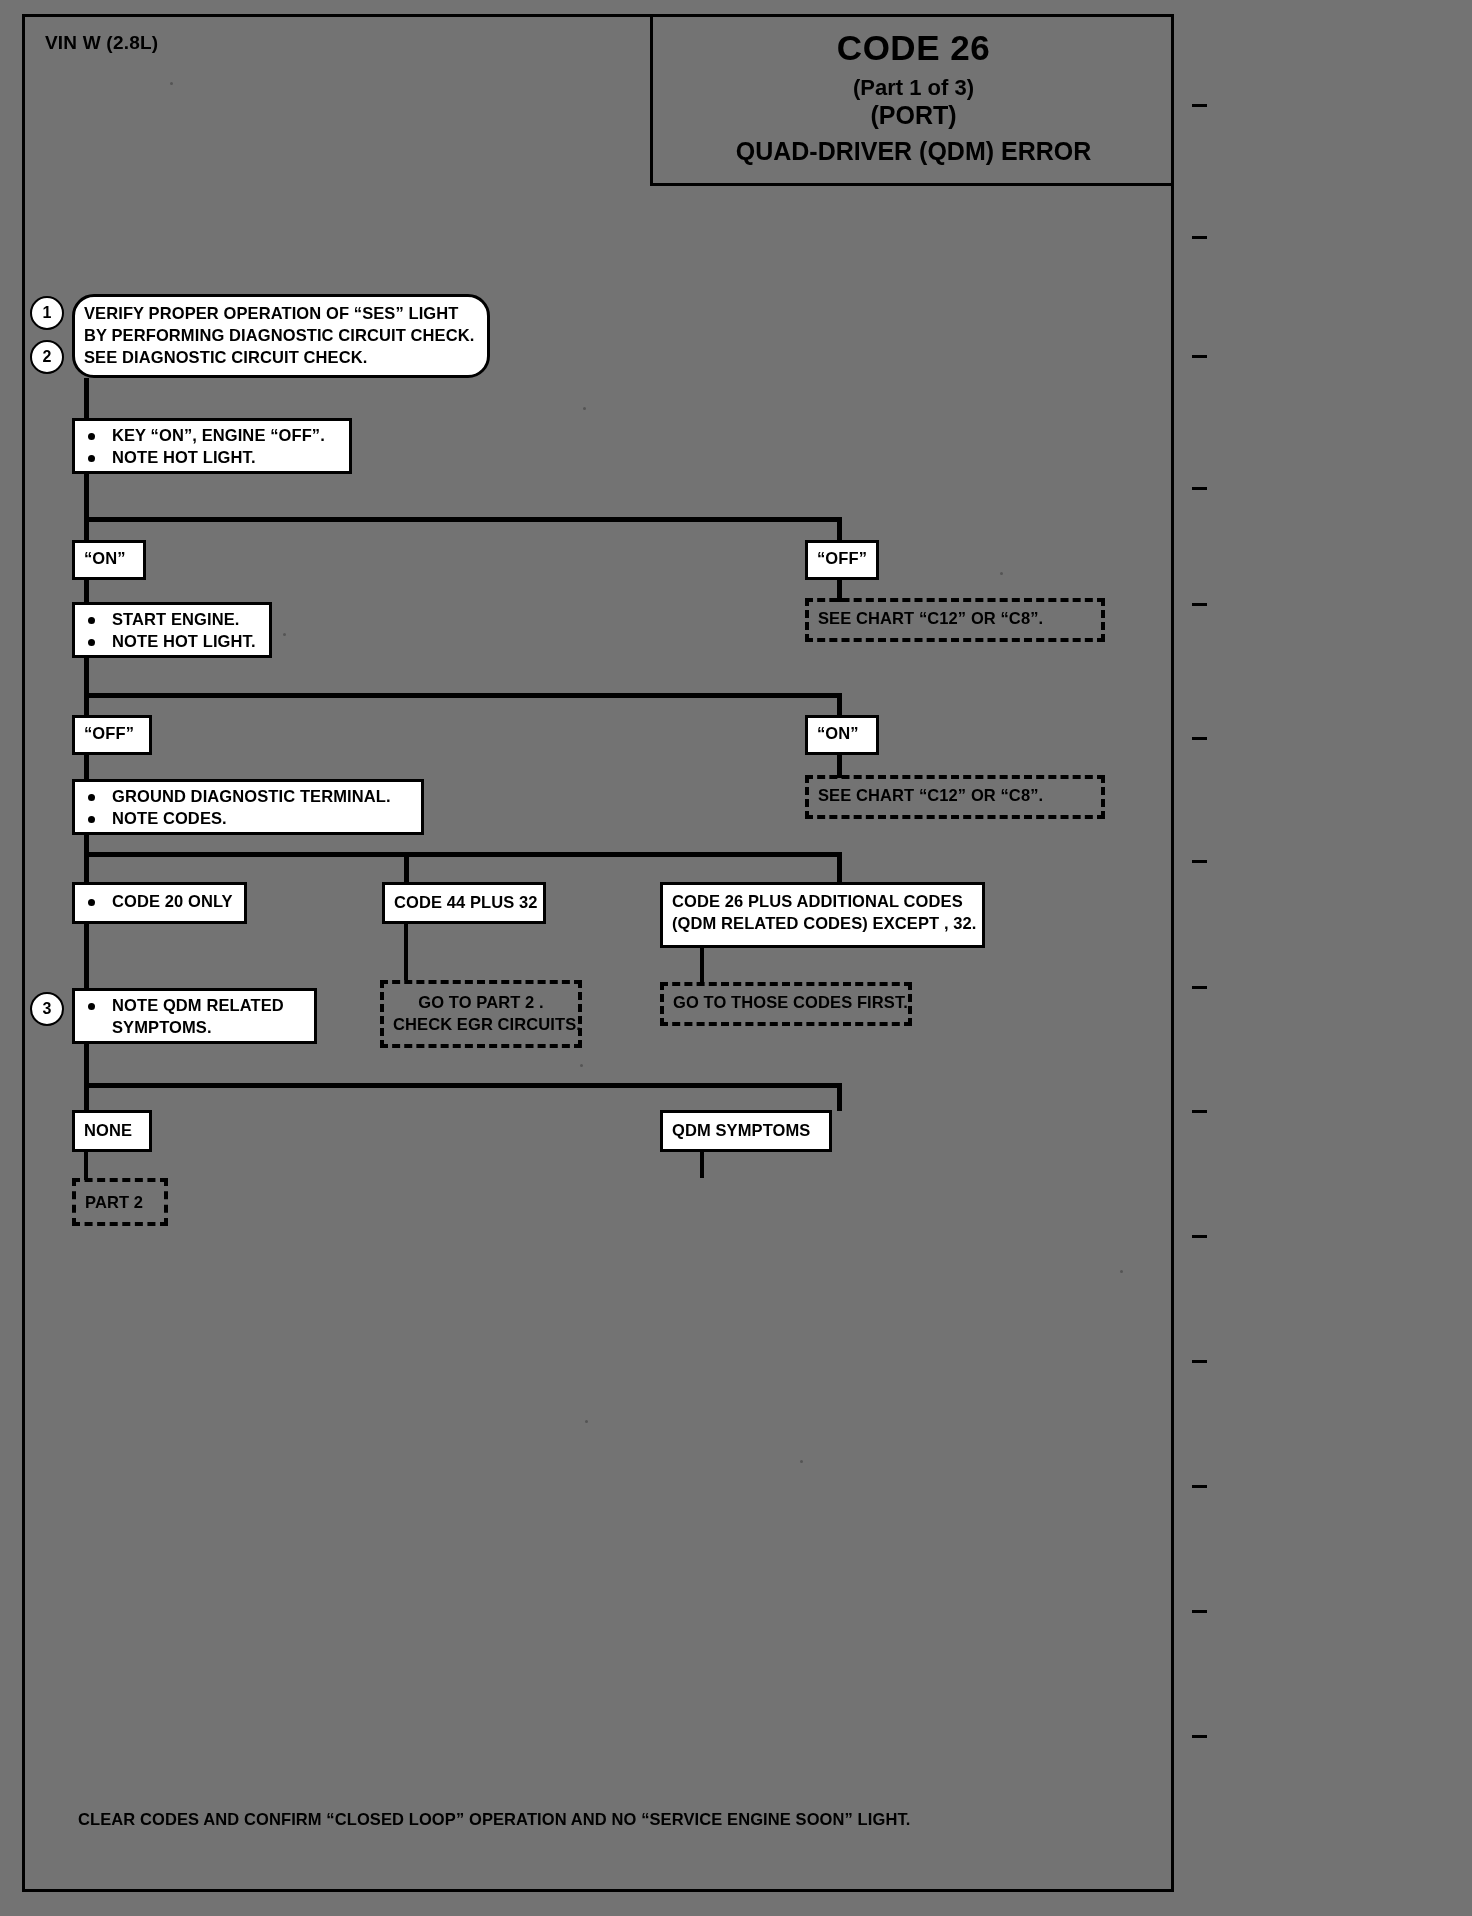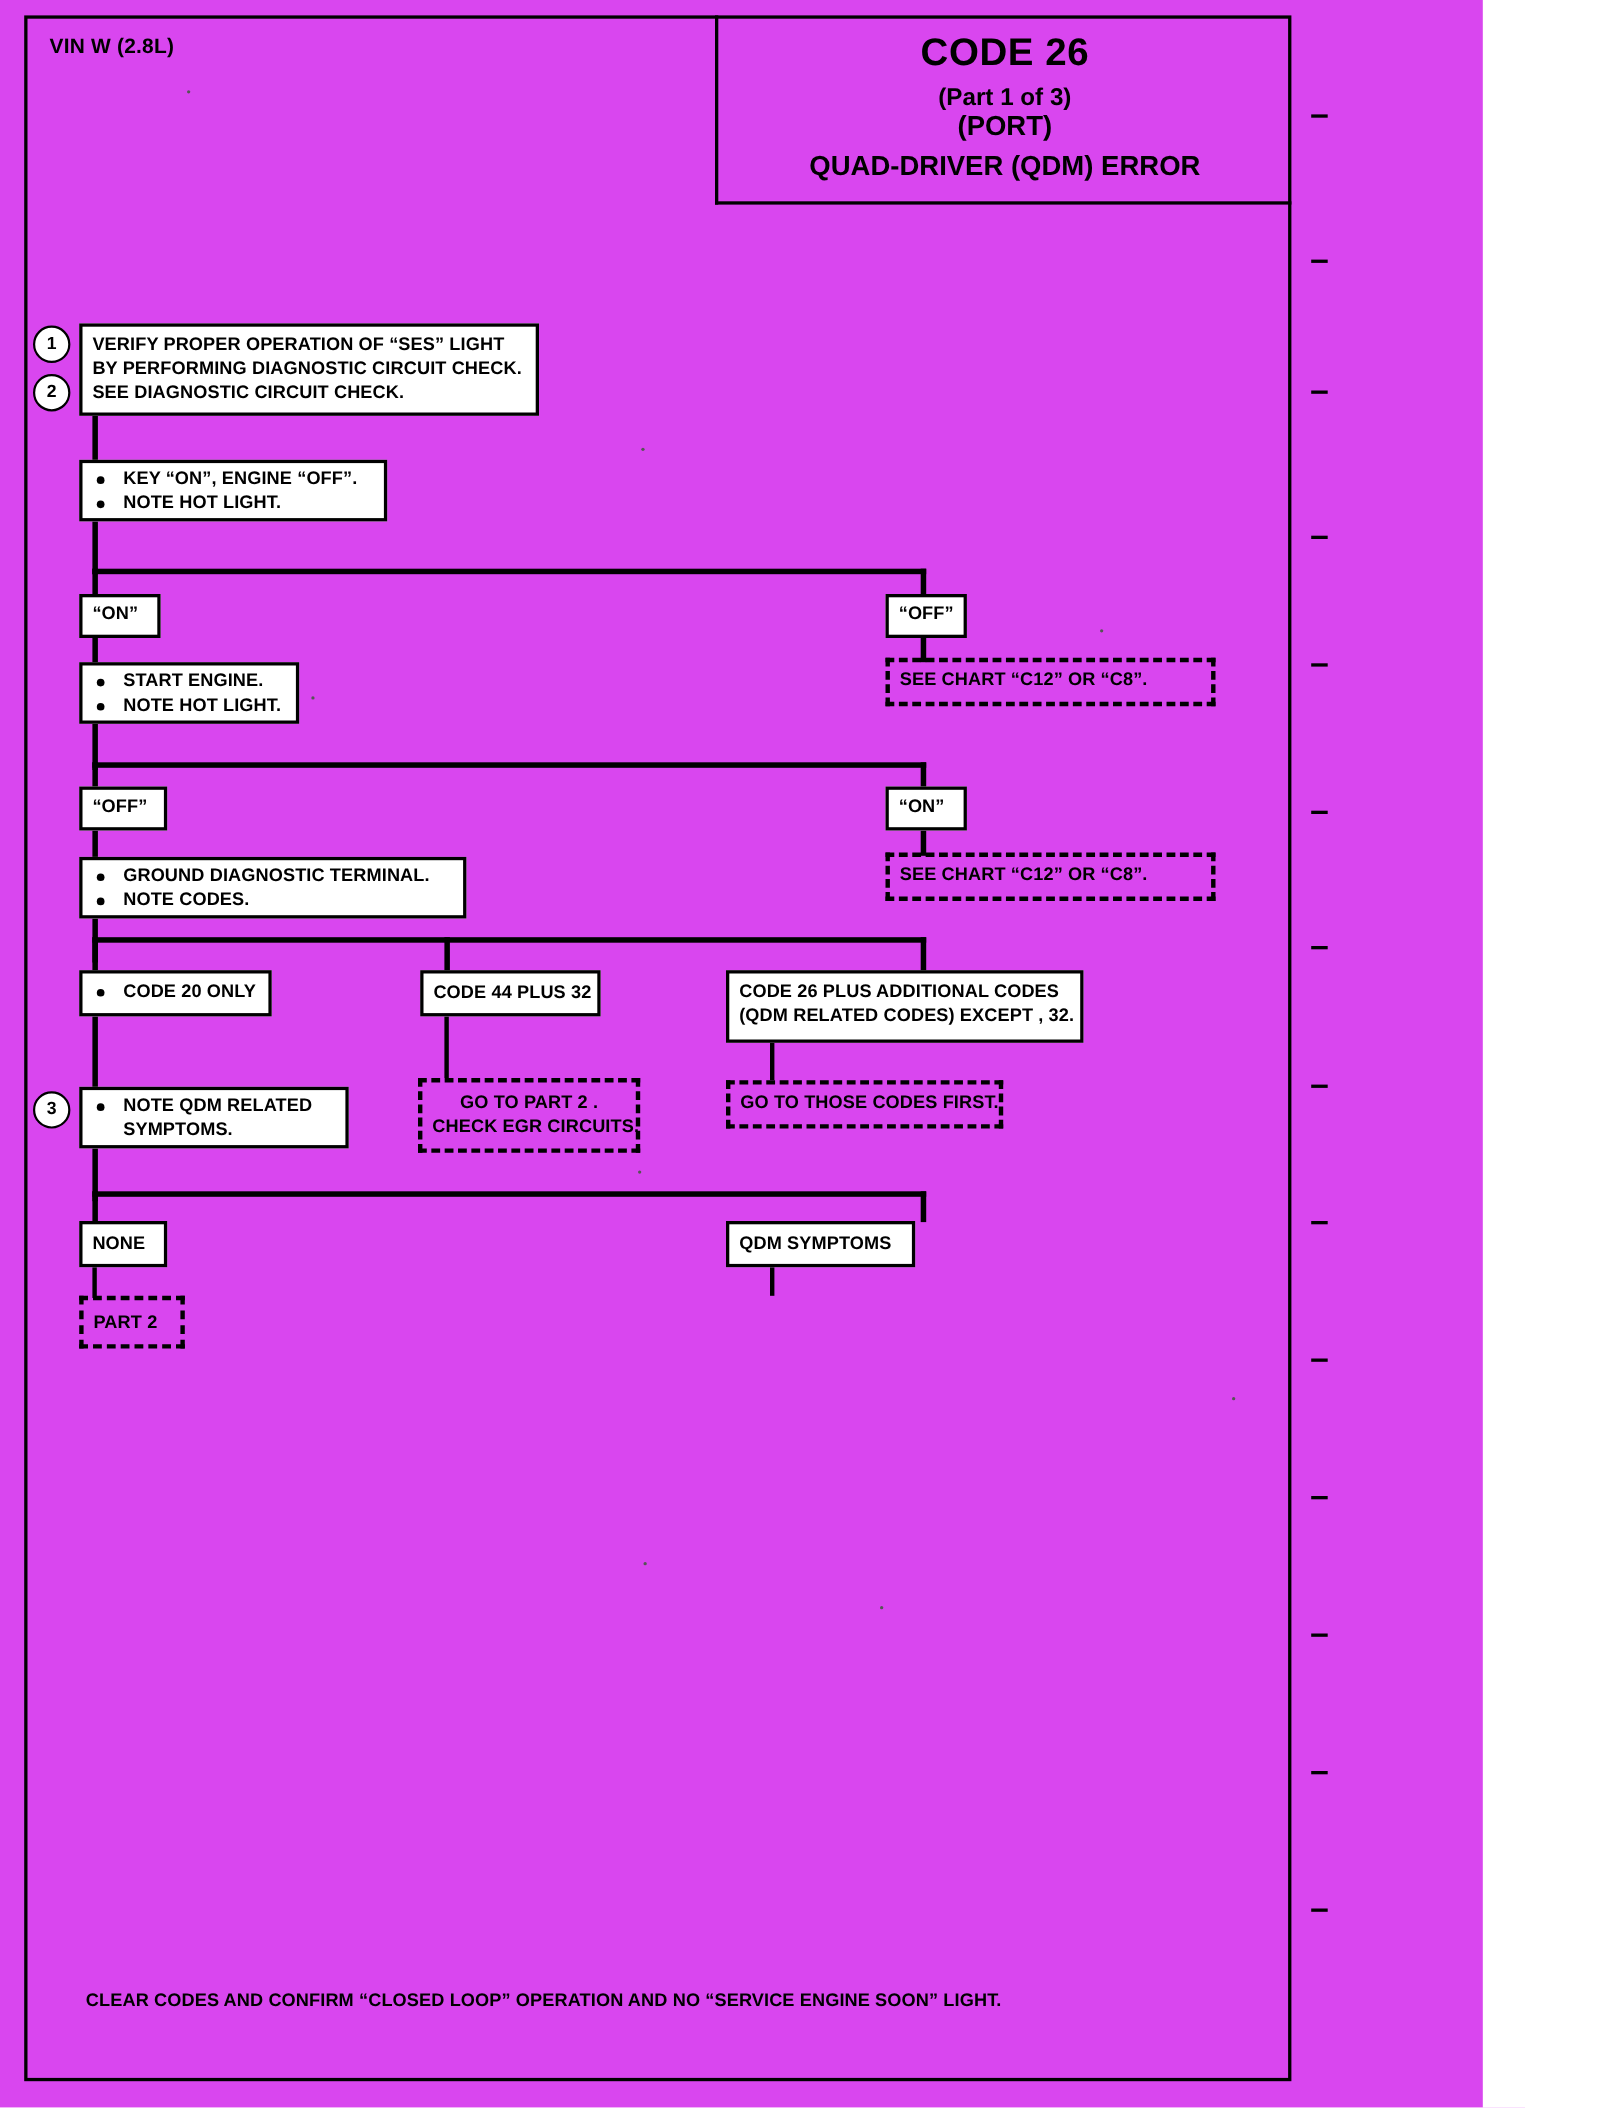--- a/index.html
+++ b/index.html
@@ -6,23 +6,23 @@
     margin: 0;
     padding: 0;
     background: #ffffff;
   }
   body {
     font-family: "Liberation Sans", sans-serif;
     color: #000000;
   }
   #page {
     position: relative;
-    width: 1348px;
+    width: 1472px;
     height: 1916px;
-    background: #d946ef;
+    background: #737373;
     overflow: hidden;
   }
 
   
   .page-frame {
     position: absolute;
     left: 22px;
     top: 14px;
     width: 1152px;
     height: 1878px;
@@ -179,21 +179,21 @@
   <div class="title-box">
     <div class="title-main">CODE 26</div>
     <div class="title-part">(Part 1 of 3)</div>
     <div class="title-sub" style="margin-top:2px;">(PORT)</div>
     <div class="title-sub">QUAD-DRIVER (QDM) ERROR</div>
   </div>
 
   <div class="step-circle" style="left:30px; top:296px;">1</div>
   <div class="step-circle" style="left:30px; top:340px;">2</div>
 
-  <div class="box" style="left:72px; top:294px; width:418px; height:84px; padding-top:6px;">
+  <div class="box" style="left:72px; top:294px; width:418px; height:84px; padding-top:6px;border-radius:22px;">
     <span class="ln">VERIFY PROPER OPERATION OF “SES” LIGHT</span>
     <span class="ln">BY PERFORMING DIAGNOSTIC CIRCUIT CHECK.</span>
     <span class="ln">SEE DIAGNOSTIC CIRCUIT CHECK.</span>
   </div>
 
   <div class="vline" style="left:84px; top:378px; height:42px;"></div>
 
   <div class="box" style="left:72px; top:418px; width:280px; height:56px; padding-top:4px;">
     <span class="bullets">
       <span class="bl">KEY “ON”, ENGINE “OFF”.</span>

